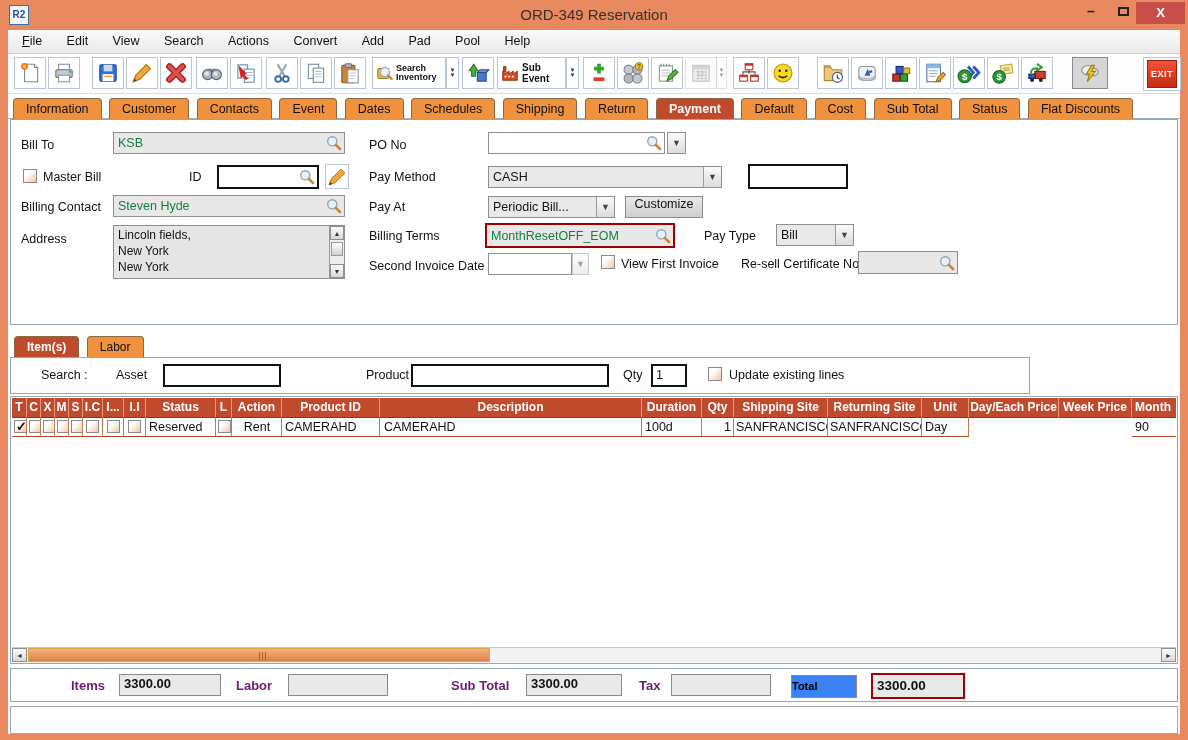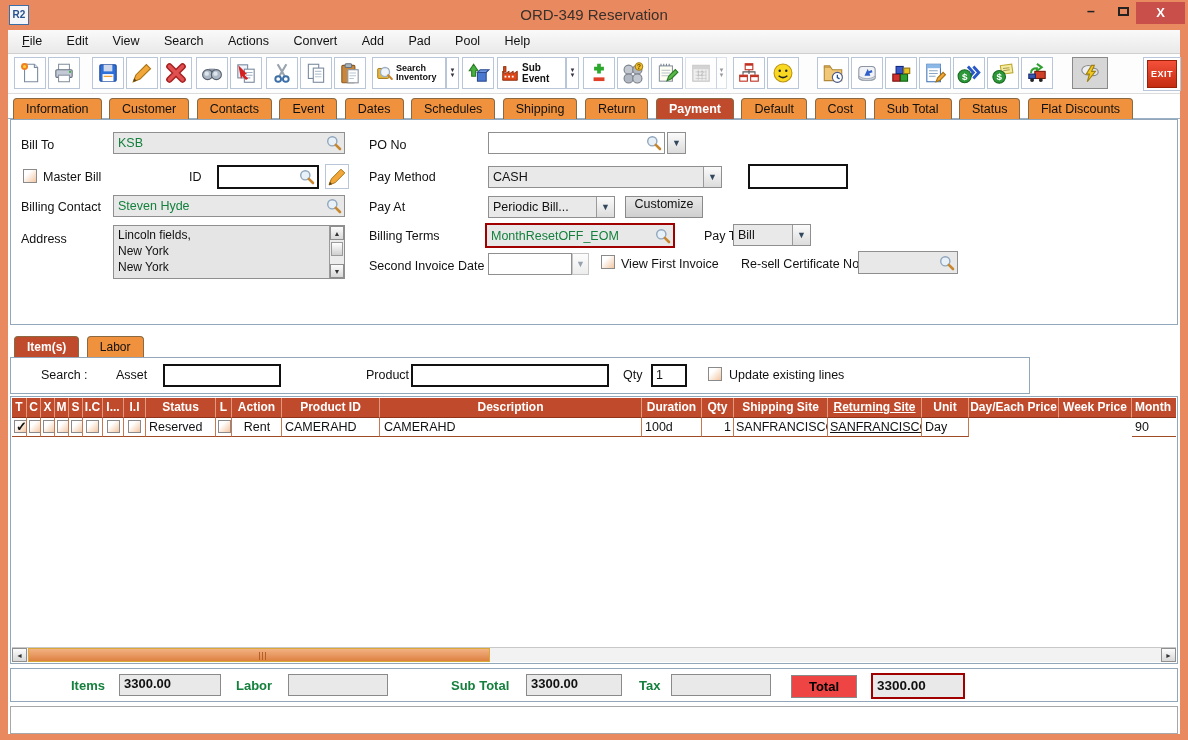--- a/index.html
+++ b/index.html
@@ -72,37 +72,37 @@
   .c5{width:20px;}.c6{width:21px;}.c7{width:22px;}
   .c8{width:70px;padding-left:3px;text-align:left;}
   .c9{width:16px;}.c10{width:50px;text-align:center;padding-left:3px;}
   .c11{width:98px;text-align:left;padding-left:3px;}
   .c12{width:262px;}
   .th.c12{text-align:center;}.td.c12{text-align:left;padding-left:4px;}
   .c13{width:60px;text-align:left;padding-left:3px;}
   .c14{width:32px;}
   .td.c14{text-align:right;}
   .c15{width:94px;text-align:left;padding-left:2px;}
-  .c16{width:94px;text-align:left;padding-left:2px;text-decoration:underline;}
+  .c16{width:94px;text-align:left;padding-left:2px;}
   .c17{width:47px;text-align:left;padding-left:3px;}
   .c18{width:90px;}.c19{width:73px;}
   .td.c18,.td.c19{text-align:left;margin-top:28px;}
   .c20{width:115px;text-align:left;padding-left:3px;}
   .th.c0,.th.c1,.th.c2,.th.c3,.th.c4,.th.c5,.th.c6,.th.c7,.th.c8,.th.c9,.th.c10,.th.c11,.th.c13,.th.c14,.th.c15,.th.c16,.th.c17,.th.c18,.th.c19{text-align:center;padding:0;}
   .th.c8,.th.c10,.th.c11,.th.c13,.th.c15,.th.c16,.th.c17{padding-left:0;text-align:center;}
   
   .hsb{position:absolute;left:1px;right:1px;bottom:1px;height:15px;background:#f2f2f2;border-top:1px solid #c8c8c8;}
   .hsb .lt,.hsb .rt{position:absolute;top:0;width:15px;height:14px;background:linear-gradient(#fcfcfc,#d8d8d8);border:1px solid #8f8f8f;color:#333;font-size:7px;text-align:center;line-height:13px;}
   .hsb .lt{left:0;} .hsb .rt{right:0;}
   .hsb .thumb{position:absolute;left:16px;top:0;width:462px;height:14px;background:linear-gradient(#f3b183,#dd8142);border:1px solid #d8a838;}
   .hsb .thumb::after{content:"";position:absolute;left:50%;top:3px;width:7px;height:8px;background:repeating-linear-gradient(90deg,#b55f28 0 1px,transparent 1px 3px);}
   
-  .tlbl{position:absolute;font-size:13px;font-weight:bold;color:#15803d;}
+  .tlbl{position:absolute;font-size:13px;font-weight:bold;color:#701a75;}
   .tbox{position:absolute;height:22px;background:#e9e9e9;border:1px solid #8a8a8a;font-size:13px;font-weight:bold;color:#111;padding:1px 4px;}
-  .totallabelbox{position:absolute;height:23px;background:#ef4444;border:1px solid #8a8a8a;font-size:13px;font-weight:bold;text-align:center;line-height:21px;}
+  .totallabelbox{position:absolute;height:23px;background:#3b82f6;border:1px solid #8a8a8a;font-size:11px;font-weight:bold;text-align:left;line-height:21px;}
   .totalvalbox{position:absolute;height:26px;background:#e9e9e9;border:2px solid #a00000;font-size:13.5px;font-weight:bold;color:#111;padding:3px 4px;}
 </style>
 </head>
 <body>
 
 <div class="window">
 
   <div class="titlebar">
     <div class="appicon">R2</div>
     <div class="title">ORD-349 Reservation</div>
@@ -449,21 +449,21 @@
 
       <span class="lbl" style="left:358px;top:109px">Billing Terms</span>
       <div class="lookup redline" style="left:474px;top:103px;width:190px;height:25px">
         <span class="val">MonthResetOFF_EOM</span>
         <svg class="mag" viewBox="0 0 16 16">
             <circle cx="6.3" cy="6.3" r="4.6" fill="#e8f0f8" stroke="#8fa6bd" stroke-width="1.4"></circle>
             <path d="M9.8 9.8 L14 14" stroke="#c8872e" stroke-width="2.6" stroke-linecap="round"></path>
           </svg>
       </div>
       <span class="lbl" style="left:693px;top:109px">Pay Type</span>
-      <div class="combo" style="left:722px;top:104px;width:78px">
+      <div class="combo" style="left:765px;top:104px;width:78px">
         <span class="val">Bill</span>
         <span class="dd">▼</span>
       </div>
 
       <span class="lbl" style="left:358px;top:139px">Second Invoice Date</span>
       <div class="lookup white" style="left:477px;top:133px;width:84px">
         <span class="val"></span>
       </div>
       <div class="ddbtn" style="left:561px;top:133px;width:17px;opacity:.5">
           <span>▼</span>

